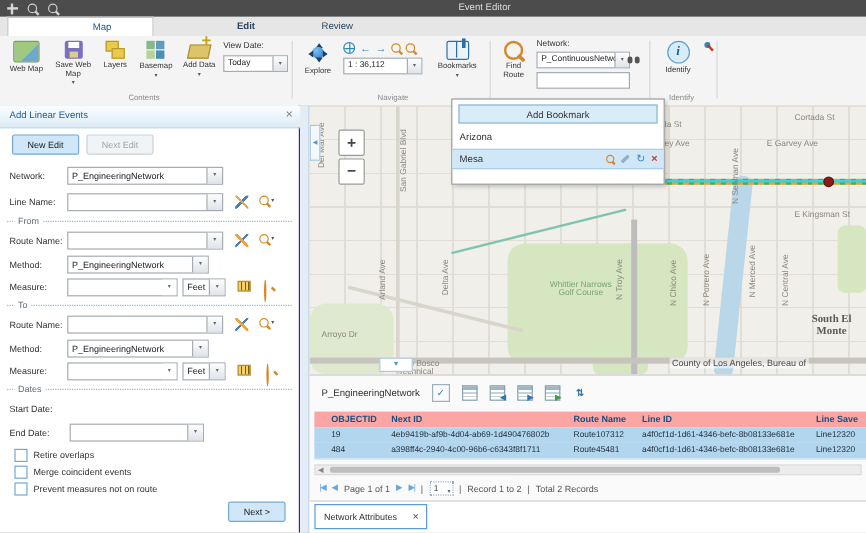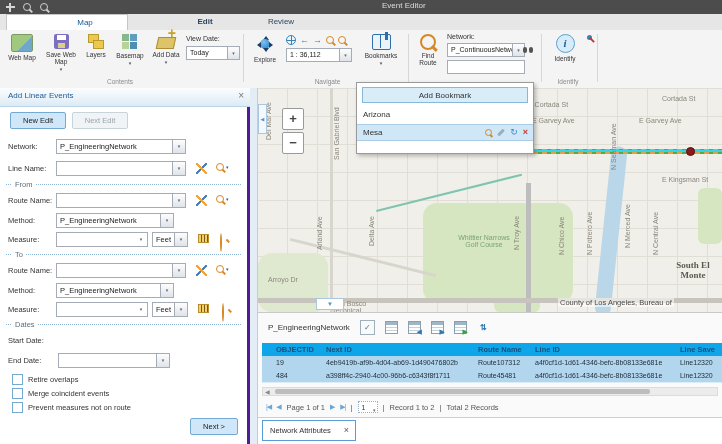--- a/index.html
+++ b/index.html
@@ -64,21 +64,21 @@
   .ico-pin:before{content:"";position:absolute;left:1px;top:0;width:5px;height:5px;border-radius:50%;background:#3a7fbe;}
   .ico-pin:after{content:"";position:absolute;left:3px;top:4px;width:6px;height:2px;background:#c0392b;transform:rotate(45deg);}
   .binoc{width:12px;height:8px;position:relative;}
   .binoc:before,.binoc:after{content:"";position:absolute;top:1px;width:4px;height:6px;background:#555;border-radius:2px;}
   .binoc:before{left:0;} .binoc:after{right:2px;}
   .rfield{position:absolute;height:14px;background:#fff;border:1px solid #a5acb5;box-sizing:border-box;
      font-size:7px;line-height:12px;padding-left:3px;color:#222;}
   .rfield .carbox{position:absolute;right:0;top:0;bottom:0;width:11px;background:linear-gradient(#fdfdfd,#dfe4e9);
      border-left:1px solid #a5acb5;color:#667;font-size:5px;text-align:center;line-height:12px;}
   
-  .panel{position:absolute;left:0;top:88px;width:250px;height:356px;background:#fff;border-right:3px solid #4c1d95;box-sizing:border-box;}
+  .panel{position:absolute;left:0;top:88px;width:250px;height:356px;background:#fff;border-right:1px solid #4c1d95;box-sizing:border-box;}
   .panel-hd{position:absolute;left:0;top:0;width:250px;height:18px;background:linear-gradient(#fbfdff,#dcebf6);
      border-bottom:1px solid #bcd4e6;}
   .panel-title{position:absolute;left:8px;top:3px;font-size:8px;color:#1f5d93;}
   .panel-x{position:absolute;right:6px;top:2px;font-size:10px;color:#777;line-height:12px;}
   .pbtn{position:absolute;height:17px;box-sizing:border-box;font-size:7.5px;text-align:center;line-height:15px;border-radius:2px;}
   .pbtn.on{background:#cfe7f8;border:1px solid #74a9d2;color:#222;}
   .pbtn.off{background:#f1f4f6;border:1px solid #c9d3da;color:#9aa4ad;}
   .plabel{position:absolute;font-size:7.5px;color:#333;}
   .combo{position:absolute;height:15px;background:#fff;border:1px solid #a5acb5;box-sizing:border-box;
      font-size:7.5px;line-height:13px;padding-left:3px;color:#222;}
@@ -115,42 +115,42 @@
   .mlabel.place{font-family:"Liberation Serif",serif;font-weight:bold;font-size:9px;color:#5c5a50;white-space:normal;text-align:center;}
   .attrib{position:absolute;font-size:7.5px;color:#4a4a4a;background:rgba(255,255,255,.55);padding:0 2px;white-space:nowrap;}
   .zoomctl{position:absolute;left:24px;top:20px;width:24px;}
   .zbtn{width:22px;height:22px;background:#fff;border:1px solid #9a9a9a;border-radius:2px;font-size:13px;font-weight:bold;
      color:#444;text-align:center;line-height:20px;margin-bottom:2px;box-sizing:border-box;}
   .collapse-left{position:absolute;left:0;top:16px;width:9px;height:30px;background:#f3f8fc;border:1px solid #a9c7de;
      font-size:5px;color:#4d96d2;text-align:center;line-height:28px;box-sizing:border-box;}
   .collapse-down{position:absolute;left:58px;top:210px;width:28px;height:12px;background:#fff;border:1px solid #a9c7de;
      font-size:6px;color:#4d96d2;text-align:center;line-height:10px;box-sizing:border-box;}
   
-  .bkmenu{position:absolute;left:356px;top:82px;width:176px;height:70px;background:#fff;border:1px solid #9a9a9a;
+  .bkmenu{position:absolute;left:376px;top:82px;width:176px;height:70px;background:#fff;border:1px solid #9a9a9a;
      box-shadow:2px 2px 4px rgba(0,0,0,.25);z-index:50;}
   .bk-add{position:absolute;left:5px;top:4px;right:5px;height:16px;background:#d9edf9;border:1px solid #86b8d9;
      font-size:8px;color:#333;text-align:center;line-height:15px;box-sizing:border-box;}
   .bk-item{position:absolute;left:0;right:0;height:15px;font-size:8px;color:#333;line-height:15px;padding-left:6px;box-sizing:border-box;}
   .bk-item.sel{background:#cfe7f7;border-top:1px solid #a9cde8;border-bottom:1px solid #a9cde8;height:17px;line-height:16px;}
   .bk-icons{position:absolute;right:5px;top:3px;display:flex;gap:5px;align-items:center;}
   .magsm{width:5px;height:5px;border:1.5px solid #d78826;border-radius:50%;position:relative;}
   .magsm:after{content:"";position:absolute;width:3px;height:1.5px;background:#d78826;left:4px;top:5px;transform:rotate(45deg);}
   .pencil{width:8px;height:3px;background:#9ab0c0;border-radius:1px;transform:rotate(-45deg);}
   .refresh{font-size:9px;color:#3a87c8;line-height:9px;}
   .redx{font-size:9px;font-weight:bold;color:#c0392b;line-height:9px;}
   
   .grid-area{position:absolute;left:258px;top:312px;width:464px;height:132px;background:#fafafa;border-top:1px solid #c9c9c9;box-sizing:border-box;}
   .grid-toolbar{position:absolute;left:0;top:0;width:464px;height:28px;display:flex;align-items:center;gap:10px;padding-left:10px;box-sizing:border-box;}
   .layer-name{font-size:8px;color:#333;}
   .gico{width:13px;height:13px;position:relative;display:flex;align-items:center;justify-content:center;font-size:8px;}
   .gico.tbl{background:
      linear-gradient(#9fb6c6,#9fb6c6) top/13px 3px no-repeat,
      repeating-linear-gradient(0deg,#fff 0 2px,#c4d2dc 2px 3px) bottom/13px 10px no-repeat;border:1px solid #8aa0b0;box-sizing:border-box;}
   .gico .ov{position:absolute;right:-2px;bottom:-2px;font-size:7px;line-height:7px;}
-  .thead{position:absolute;left:4px;top:30px;right:0;height:13px;background:#0ea5e9;display:flex;
+  .thead{position:absolute;left:4px;top:30px;right:0;height:13px;background:#fca5a5;display:flex;
      font-size:7.5px;font-weight:bold;color:#1a4f7a;line-height:13px;}
   .trow{position:absolute;left:4px;right:0;height:13px;background:#b3d6ef;display:flex;
      font-size:7px;color:#20303c;line-height:13px;border-bottom:1px solid #dcedf9;}
   .tc{padding-left:4px;box-sizing:border-box;overflow:hidden;white-space:nowrap;}
   .c0{width:10px;padding:0;} .c1{width:50px;} .c2{width:152px;} .c3{width:57px;} .c4{width:145px;} .c5{flex:1;}
   .hscroll{position:absolute;left:4px;top:74px;width:456px;height:9px;background:#ececec;border:1px solid #dcdcdc;box-sizing:border-box;}
   .hthumb{position:absolute;left:12px;top:1px;width:375px;height:5px;background:#bdbdbd;border-radius:2px;}
   .hsarrow{position:absolute;top:0px;font-size:6px;color:#888;line-height:8px;}
   .pager{position:absolute;left:8px;top:88px;display:flex;align-items:center;gap:5px;font-size:7.5px;color:#555;}
   .pgico{color:#6aa6d8;font-size:7px;line-height:10px;}

